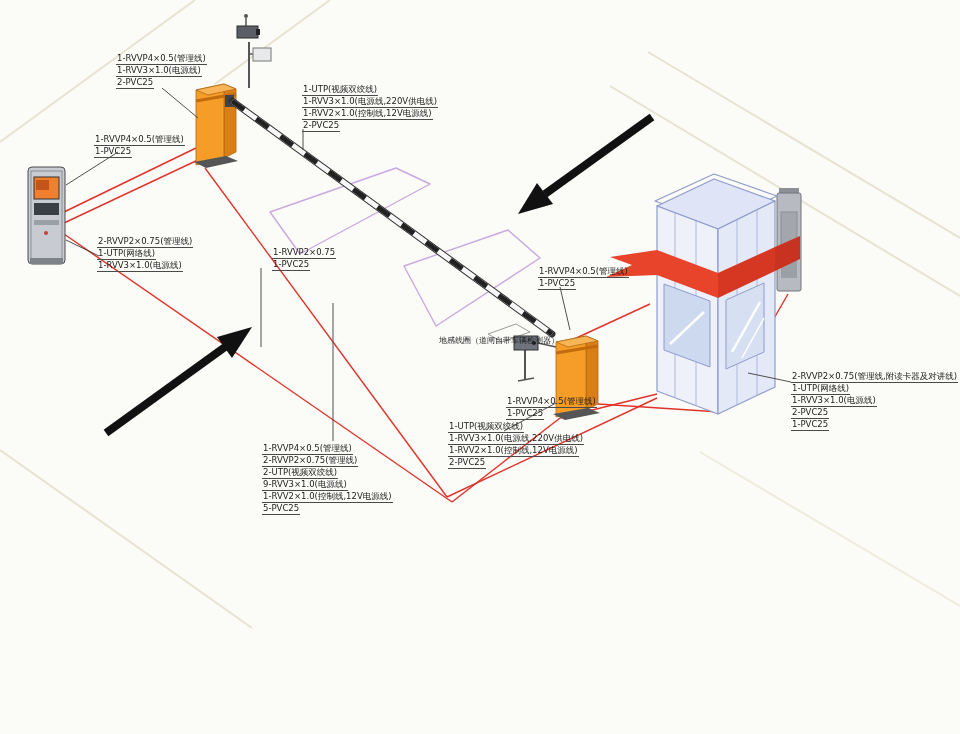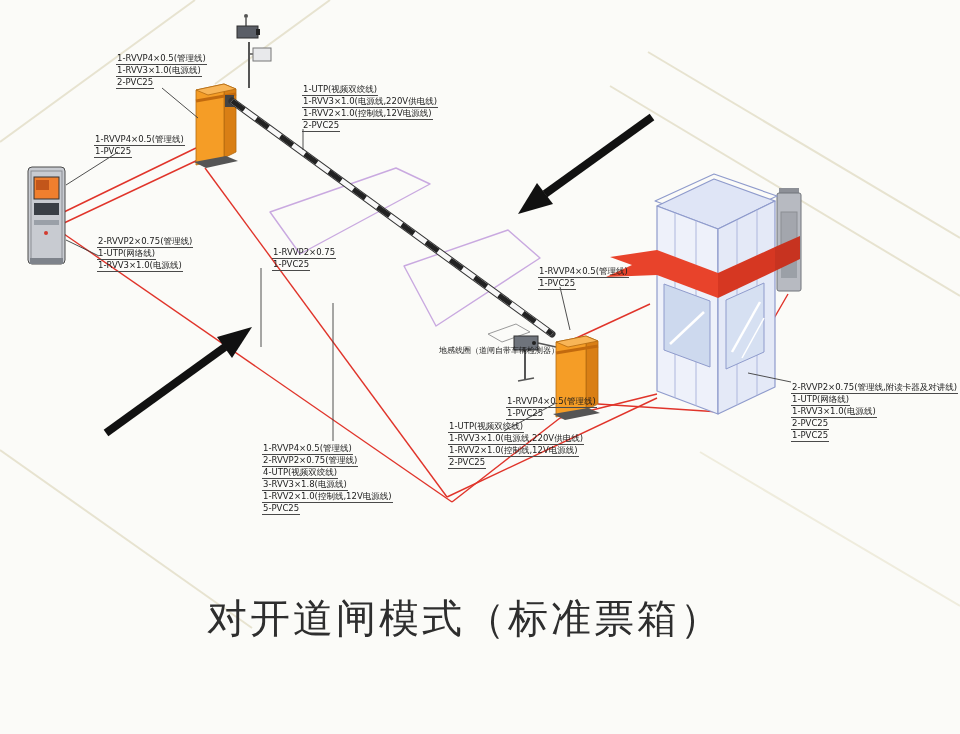--- a/index.html
+++ b/index.html
@@ -185,47 +185,46 @@
   <div class="lbl" style="left:272px;top:247px">
     <span class="ll">1-RVVP2×0.75</span>
     <span class="ll">1-PVC25</span>
   </div>
 
   <div class="lbl" style="left:538px;top:266px">
     <span class="ll">1-RVVP4×0.5(管理线)</span>
     <span class="ll">1-PVC25</span>
   </div>
 
-  <div class="lbl" style="left:438px;top:345px;font-size:8px">
+  <div class="lbl" style="left:438px;top:335px;font-size:8px">
     <span class="nl">地感线圈（道闸自带车辆检测器）</span>
   </div>
 
   <div class="lbl" style="left:506px;top:396px">
     <span class="ll">1-RVVP4×0.5(管理线)</span>
     <span class="ll">1-PVC25</span>
   </div>
 
   <div class="lbl" style="left:448px;top:421px">
     <span class="ll">1-UTP(视频双绞线)</span>
     <span class="ll">1-RVV3×1.0(电源线,220V供电线)</span>
     <span class="ll">1-RVV2×1.0(控制线,12V电源线)</span>
     <span class="ll">2-PVC25</span>
   </div>
 
   <div class="lbl" style="left:262px;top:443px">
     <span class="ll">1-RVVP4×0.5(管理线)</span>
     <span class="ll">2-RVVP2×0.75(管理线)</span>
-    <span class="ll">4-UTP(视频双绞线)</span>
-    <span class="ll">3-RVV3×1.8(电源线)</span>
+    <span class="ll">2-UTP(视频双绞线)</span>
+    <span class="ll">9-RVV3×1.0(电源线)</span>
     <span class="ll">1-RVV2×1.0(控制线,12V电源线)</span>
     <span class="ll">5-PVC25</span>
   </div>
 
-  <div class="lbl" style="left:791px;top:382px">
+  <div class="lbl" style="left:791px;top:371px">
     <span class="ll">2-RVVP2×0.75(管理线,附读卡器及对讲线)</span>
     <span class="ll">1-UTP(网络线)</span>
     <span class="ll">1-RVV3×1.0(电源线)</span>
     <span class="ll">2-PVC25</span>
     <span class="ll">1-PVC25</span>
   </div>
 
-  <div class="title">对开道闸模式（标准票箱）</div>
 </div>
 
 </body></html>

